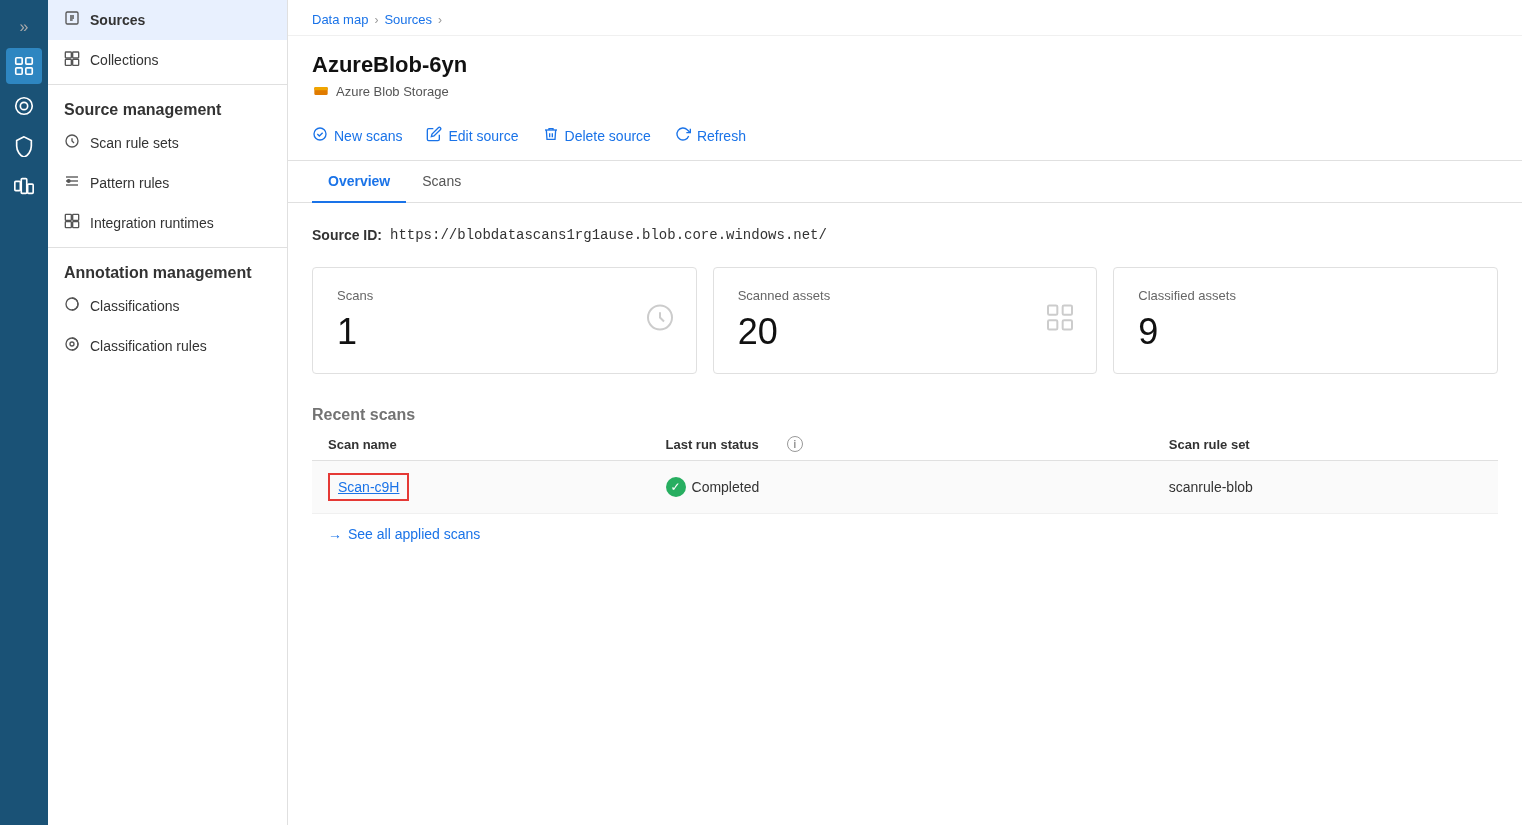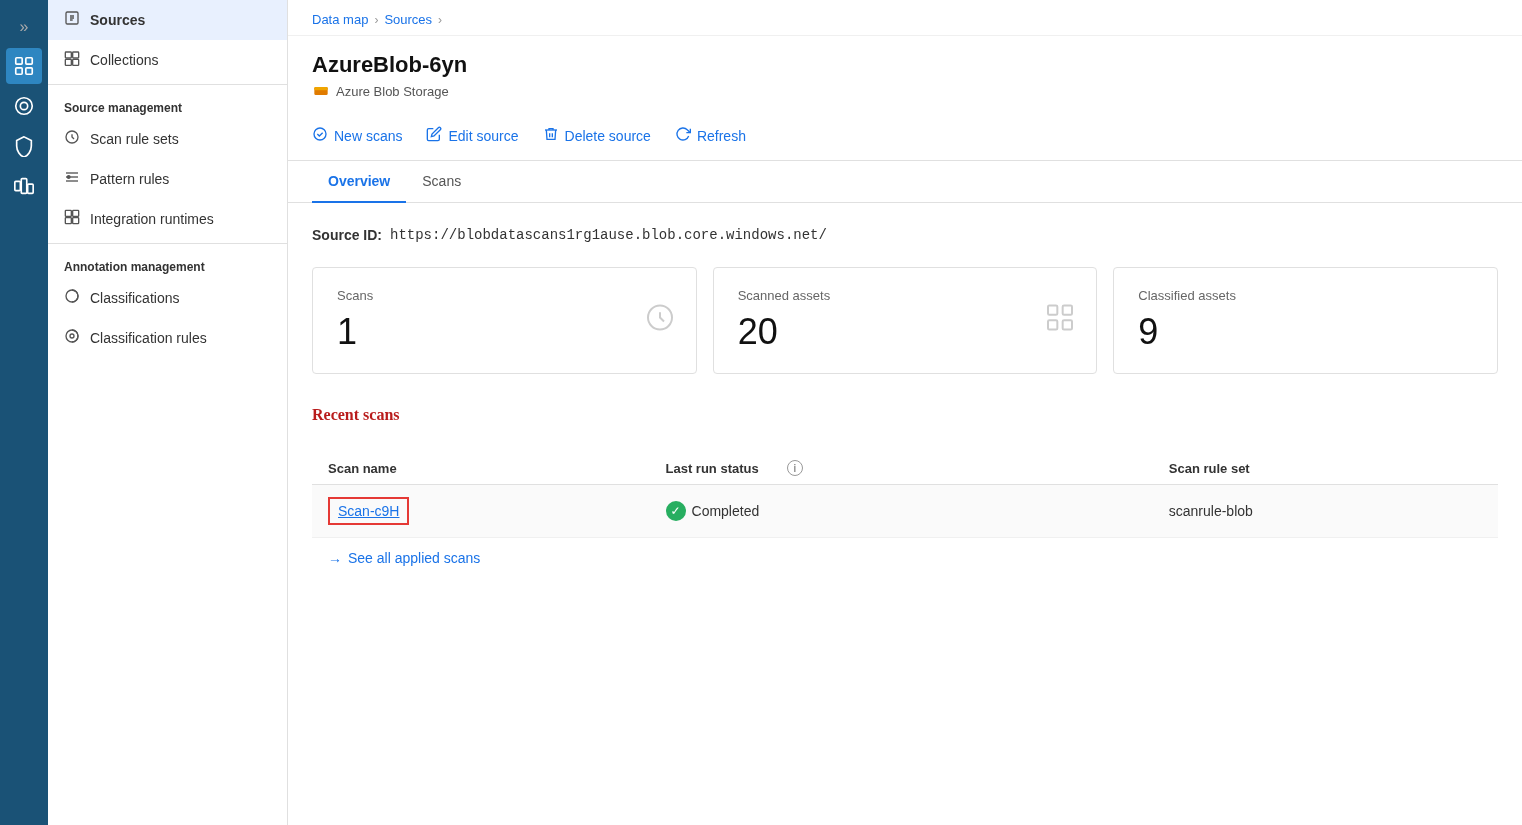--- a/index.html
+++ b/index.html
@@ -53,21 +53,21 @@
       gap: 10px;
       padding: 10px 16px;
       cursor: pointer;
       font-size: 14px;
       color: #333;
     }
     .sidebar-item.active { background: #e8f0fe; font-weight: 600; }
     .sidebar-item .icon { font-size: 16px; color: #555; }
     .sidebar-section-title {
       padding: 12px 16px 4px 16px;
-      font-size: 12px;
+      font-size: 16px;
       font-weight: 700;
       color: #333;
       text-transform: none;
     }
     .sidebar-divider { border: none; border-top: 1px solid #e0e0e0; margin: 4px 0; }
 
     
     .main {
       flex: 1;
       background: #fff;
@@ -200,23 +200,22 @@
       top: 50%;
       transform: translateY(-50%);
       font-size: 28px;
       color: #ccc;
     }
 
     
     .section-title {
       font-size: 16px;
       font-weight: 700;
-      color: #b91c1c;
-      margin-bottom: 28px;
-      font-family: Liberation Serif, serif;
+      color: #737373;
+      margin-bottom: 4px;
     }
     .scans-table {
       width: 100%;
       border-collapse: collapse;
     }
     .scans-table th {
       text-align: left;
       font-size: 13px;
       font-weight: 600;
       color: #333;

